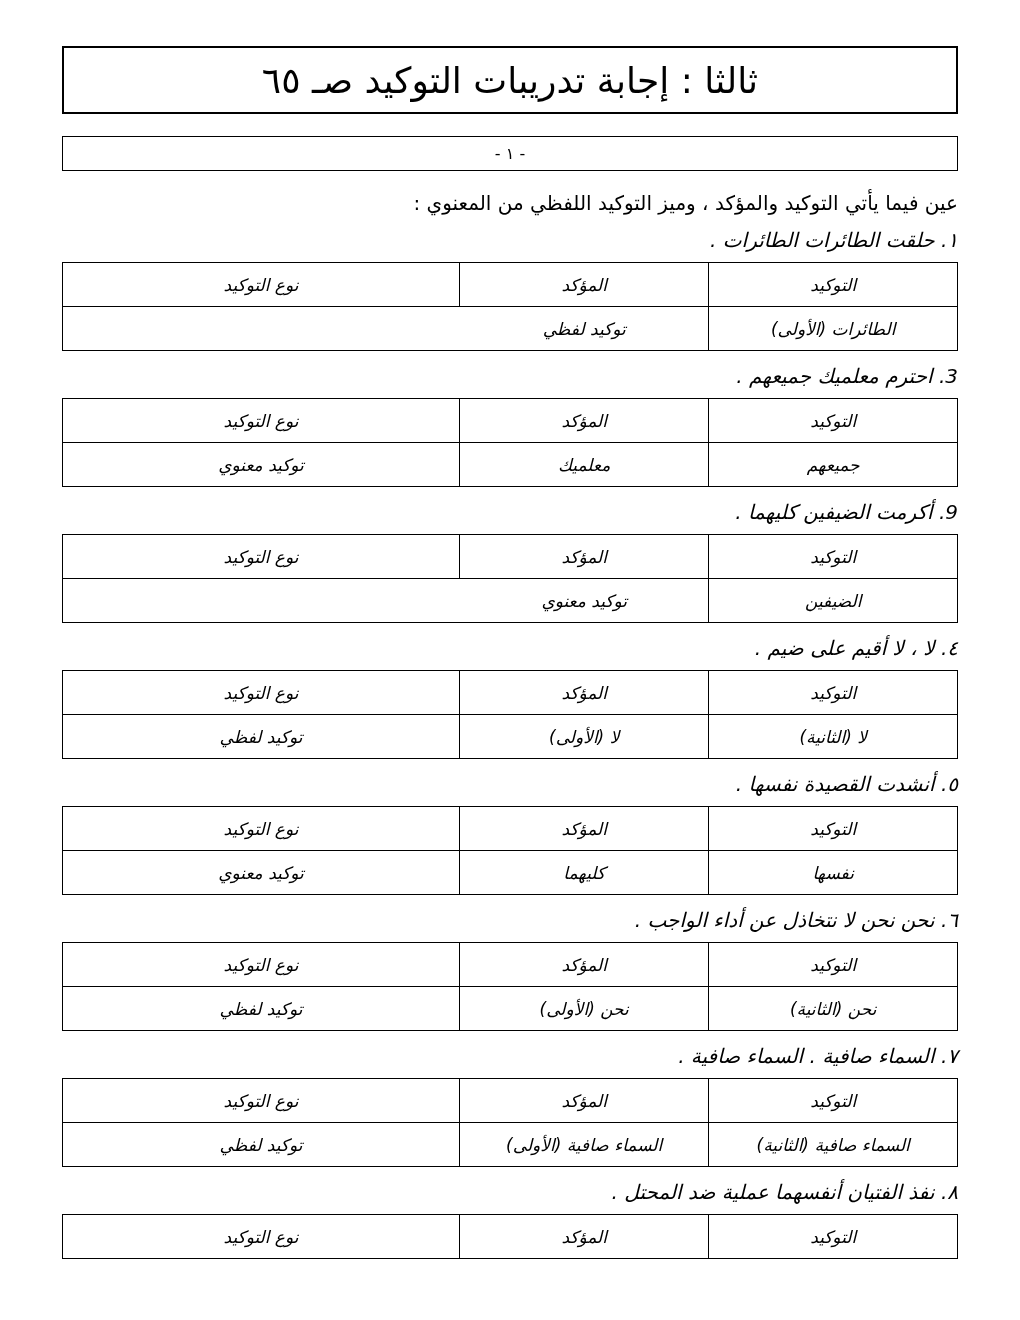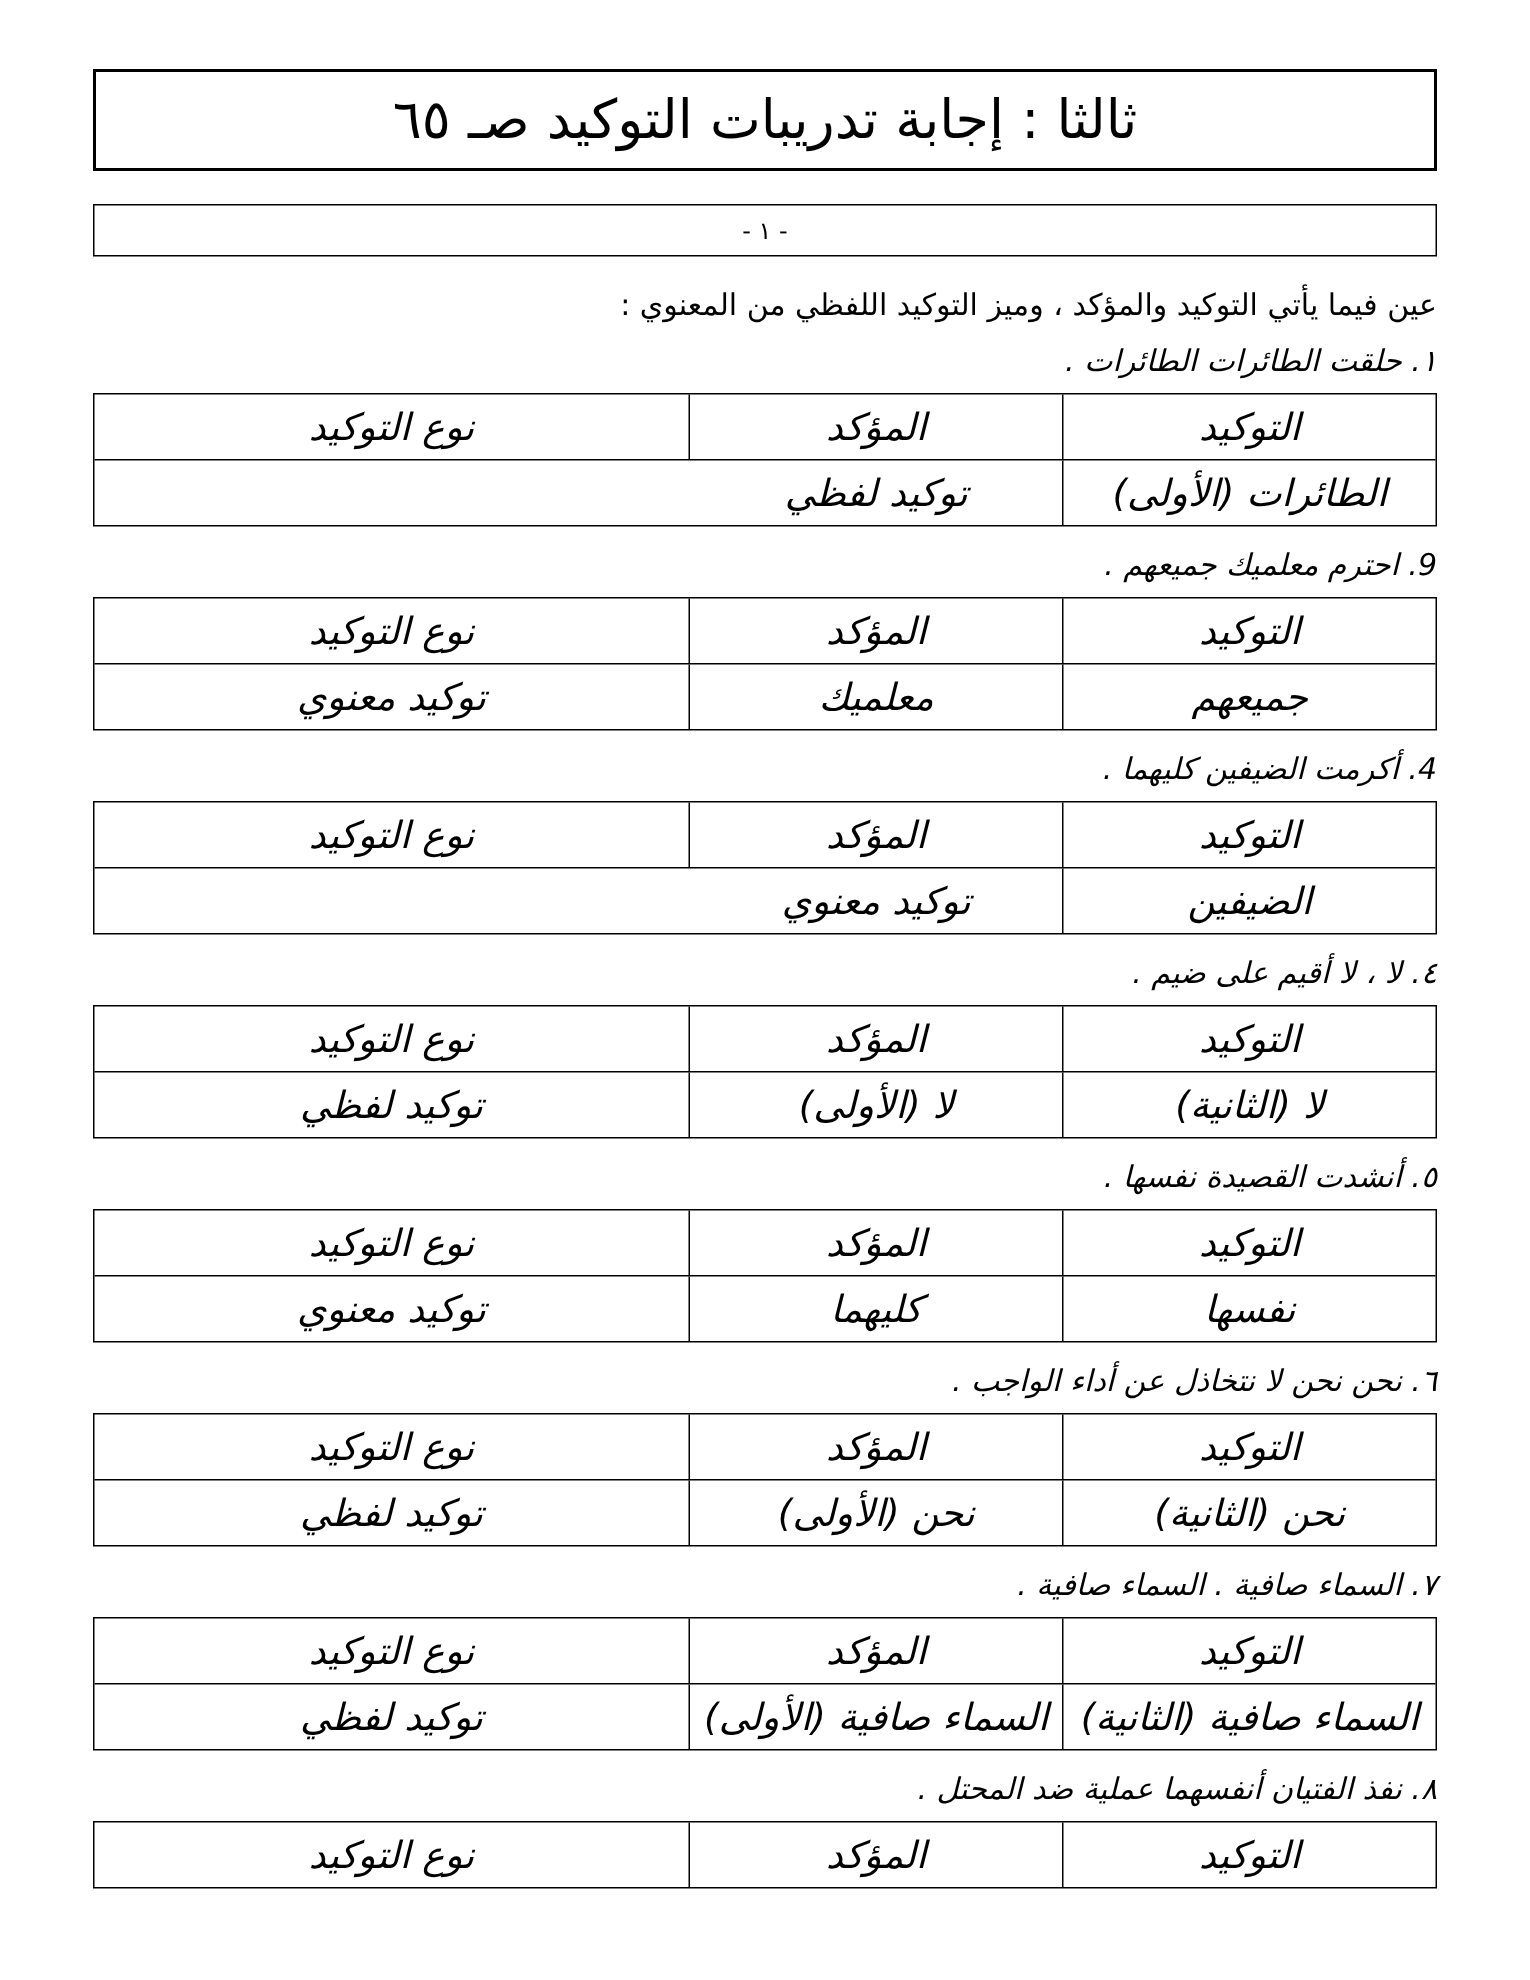--- a/index.html
+++ b/index.html
@@ -56,21 +56,21 @@
   .row {
     display: grid;
     grid-template-columns: 27.7% 27.9% 44.4%;
   }
   .row + .row { border-top: 1px solid #000; }
   .cell {
     height: 43px;
     display: flex;
     align-items: center;
     justify-content: center;
-    font-size: 25px;
+    font-size: 17px;
     overflow: hidden;
     white-space: nowrap;
   }
   .cell + .cell { border-right: 1px solid #000; }
 </style>
 </head>
 <body>
 
 <div class="page">
 
@@ -93,37 +93,37 @@
         <div class="cell">نوع التوكيد</div>
       </div>
       <div class="row">
         <div class="cell">الطائرات (الأولى)</div>
         <div class="cell">توكيد لفظي</div>
       </div>
     </div>
   </section>
 
   <section class="item">
-    <p class="prompt">9. احترم معلميك جميعهم .</p>
+    <p class="prompt">3. احترم معلميك جميعهم .</p>
     <div class="grid-table">
       <div class="row">
         <div class="cell">التوكيد</div>
         <div class="cell">المؤكد</div>
         <div class="cell">نوع التوكيد</div>
       </div>
       <div class="row">
         <div class="cell">جميعهم</div>
         <div class="cell">معلميك</div>
         <div class="cell">توكيد معنوي</div>
       </div>
     </div>
   </section>
 
   <section class="item">
-    <p class="prompt">4. أكرمت الضيفين كليهما .</p>
+    <p class="prompt">9. أكرمت الضيفين كليهما .</p>
     <div class="grid-table">
       <div class="row">
         <div class="cell">التوكيد</div>
         <div class="cell">المؤكد</div>
         <div class="cell">نوع التوكيد</div>
       </div>
       <div class="row">
         <div class="cell">الضيفين</div>
         <div class="cell">توكيد معنوي</div>
       </div>

